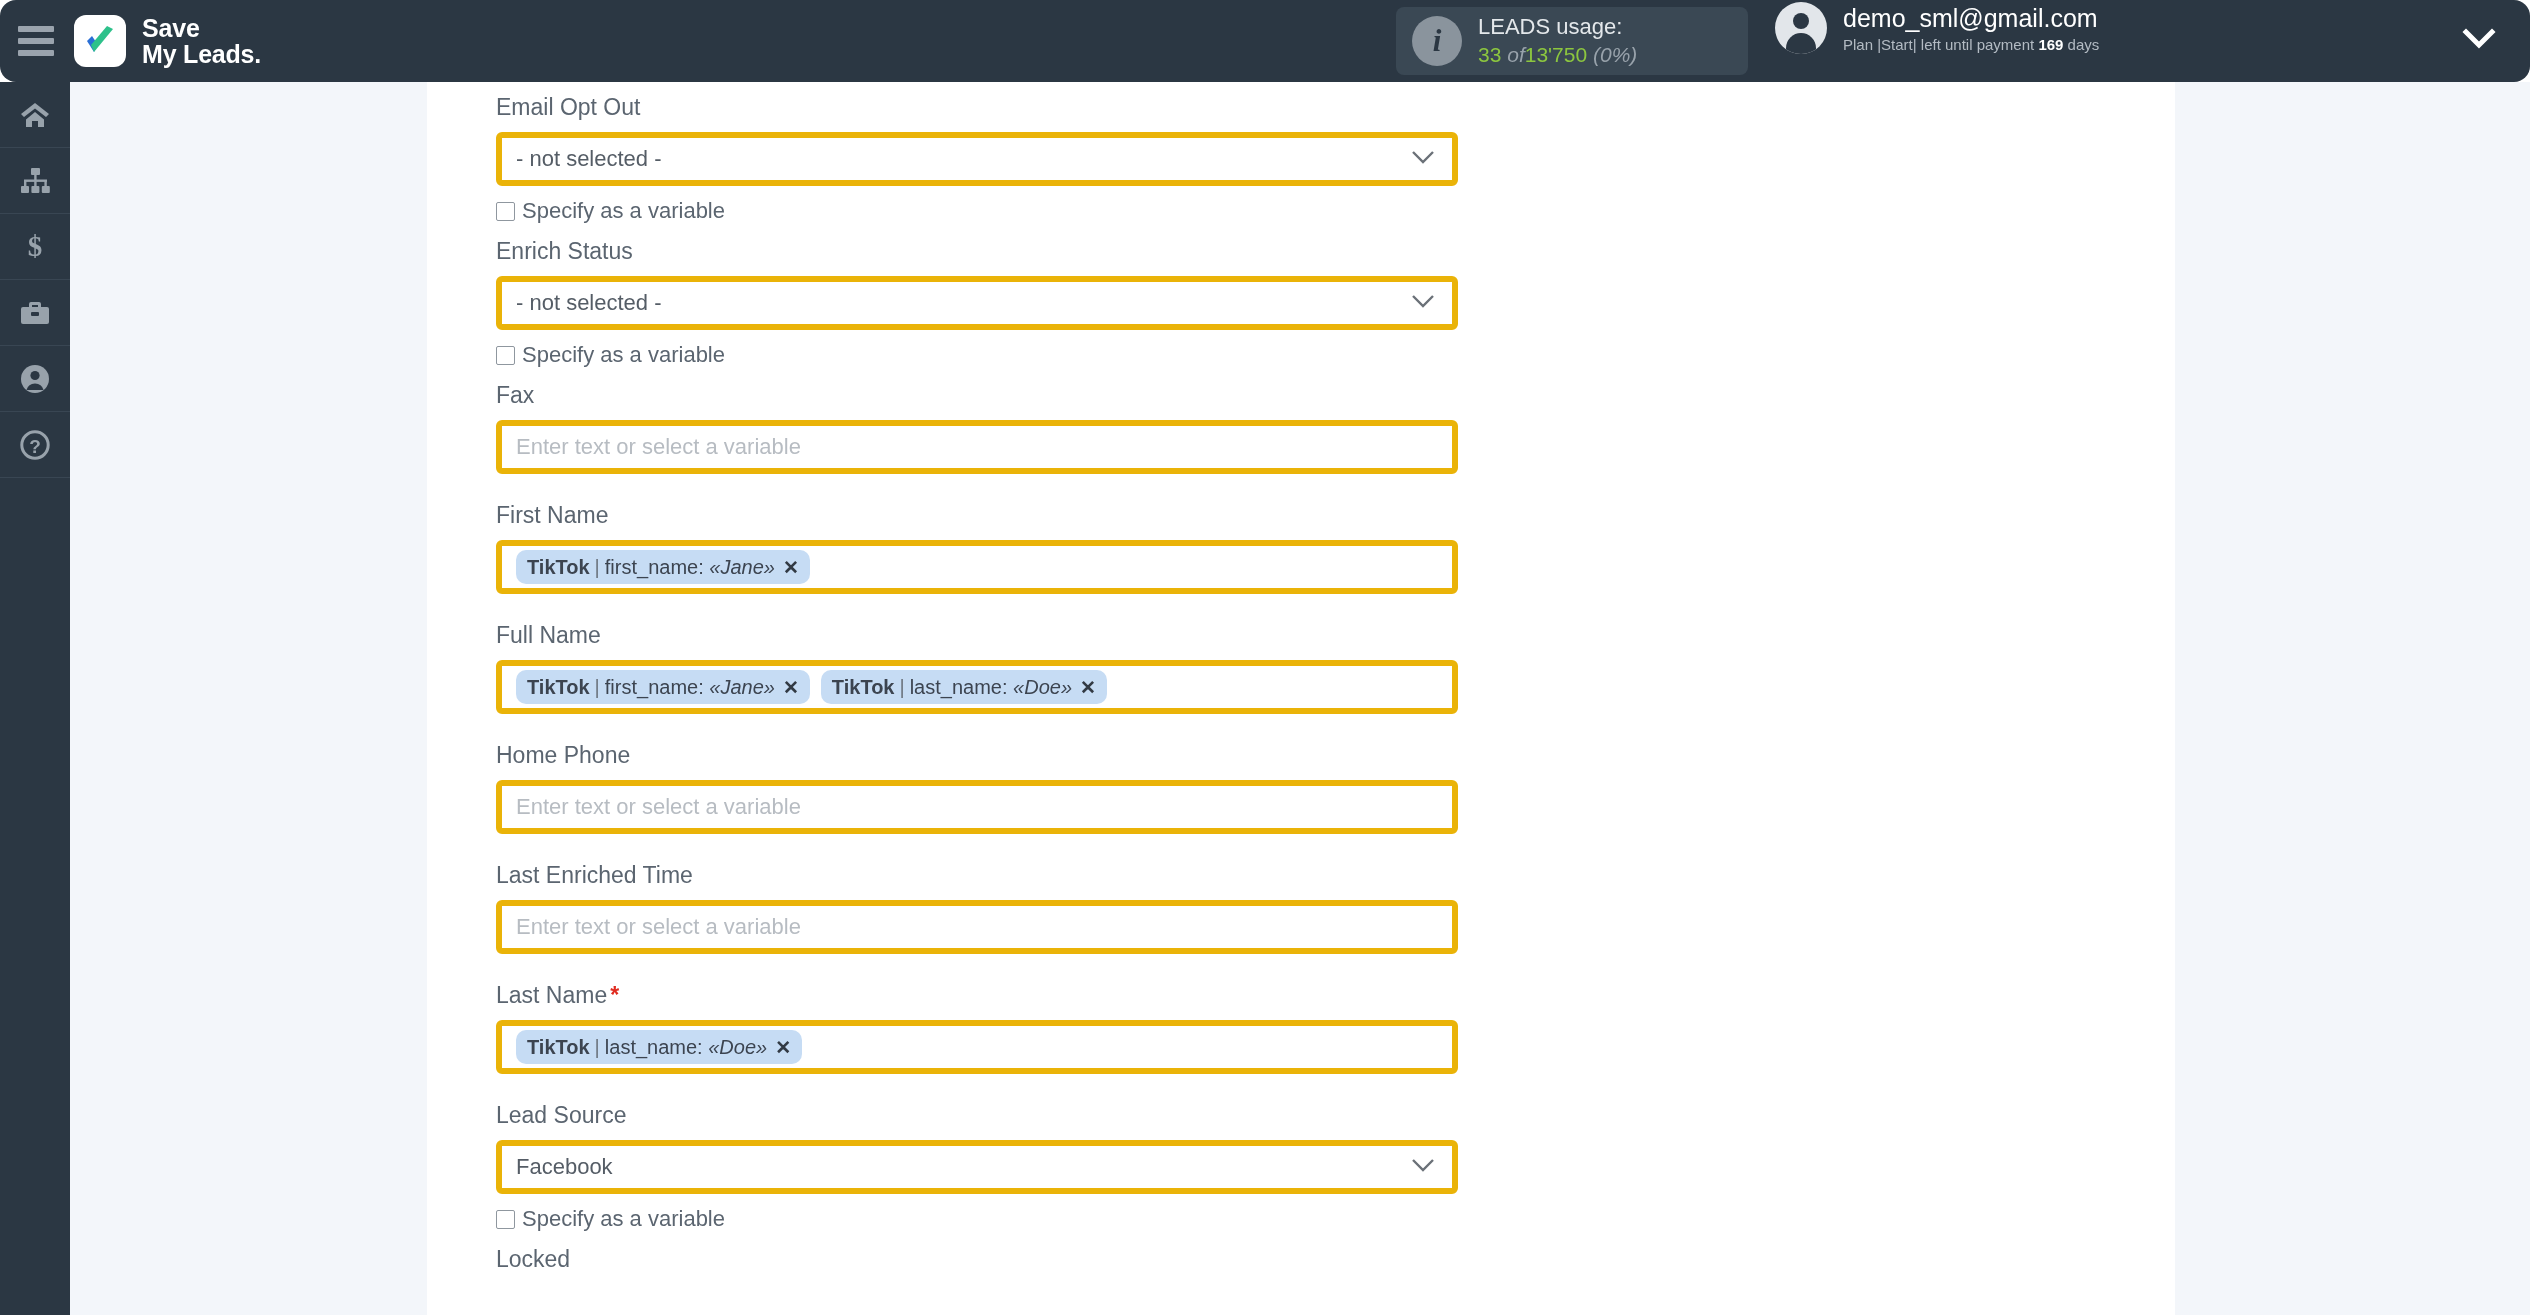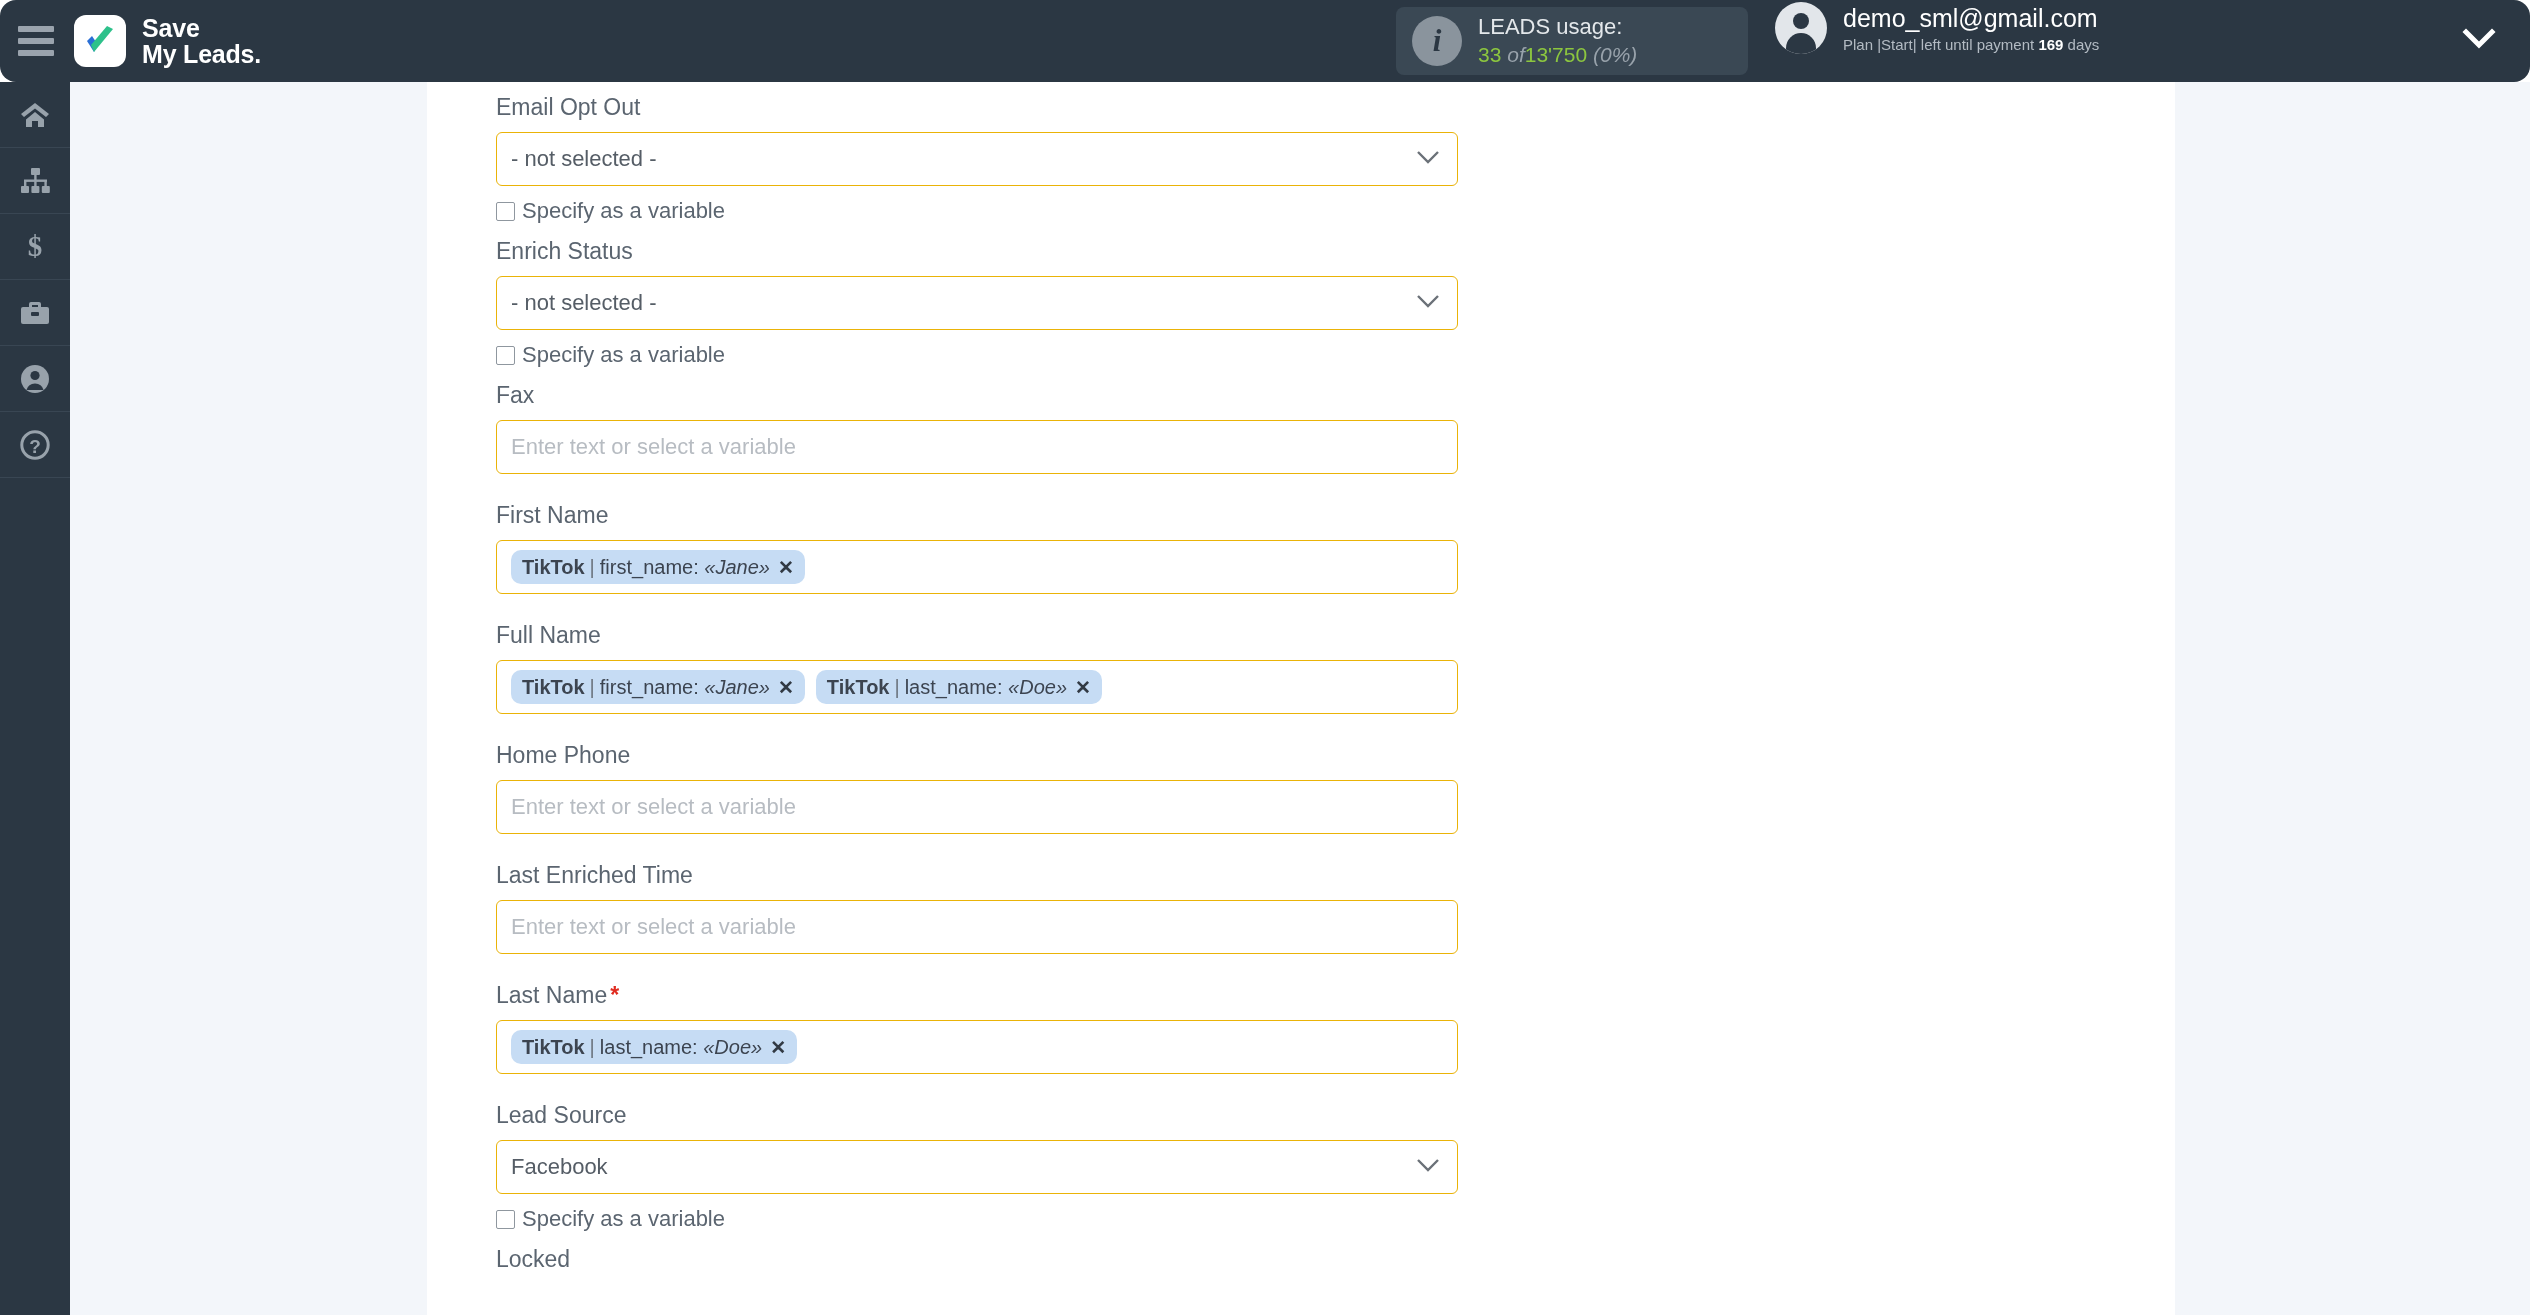--- a/index.html
+++ b/index.html
@@ -119,21 +119,21 @@
     padding-top: 12px;
   }
   .field { margin-bottom: 0; }
   .f-label {
     color: #5b6570; font-size: 23px;
     margin-bottom: 11px; display: block;
   }
   .f-label .req { color: #e02b20; font-weight: bold; margin-left: 3px; }
   .f-control {
     width: 962px; height: 54px;
-    border: 1px solid #eab308; border-radius: 6px;
+    border: 6px solid #eab308; border-radius: 6px;
     background: #ffffff;
     display: flex; align-items: center;
     padding: 0 14px;
     position: relative;
   }
   .f-control.select { cursor: pointer; }
   .sel-value { color: #555d66; font-size: 22px; }
   .sel-chevron {
     position: absolute; right: 16px; top: 50%;
     transform: translateY(-50%);

